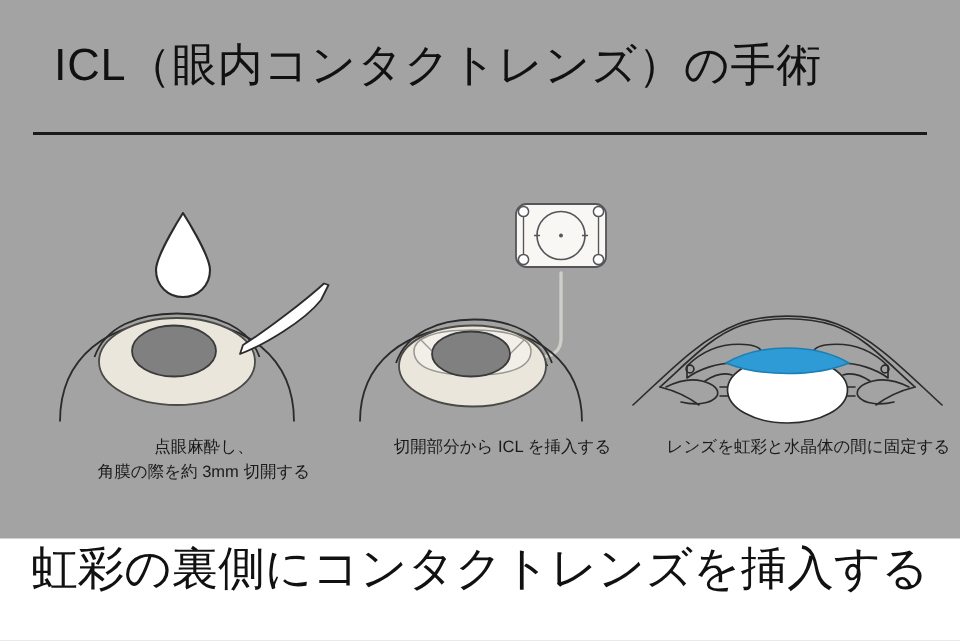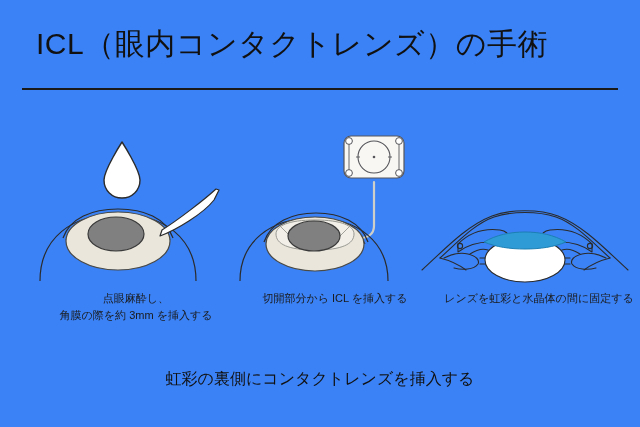--- a/index.html
+++ b/index.html
@@ -13,22 +13,22 @@
     position: relative;
     overflow: hidden;
     font-family: "Liberation Sans", "DejaVu Sans", sans-serif;
     color: #1a1a1a;
   }
 
   #slide {
     position: absolute;
     left: 0; top: 0;
     width: 640px;
-    height: 427px;
-    background: #3b82f6;
+    height: 359px;
+    background: #a3a3a3;
   }
 
   
   #title {
     position: absolute;
     left: 36px;
     top: 22px;
     width: 580px;
     font-size: 30px;
     line-height: 44px;
@@ -81,21 +81,21 @@
 
   .caption-line { display: block; white-space: nowrap; }
 
   
   #summary {
     position: absolute;
     left: 0;
     top: 362px;
     width: 640px;
     text-align: center;
-    font-size: 16px;
+    font-size: 31px;
     line-height: 34px;
     color: #111111;
     white-space: nowrap;
   }
 </style>
 </head>
 <body>
 
 <div id="slide">
 
@@ -115,21 +115,21 @@
 
         <ellipse cx="100" cy="123" rx="52" ry="29" fill="#eae6dc" stroke="#4a4a46" stroke-width="1.2"></ellipse>
 
         <ellipse cx="98" cy="116" rx="28" ry="17" fill="#808080" stroke="#3a3a3a" stroke-width="1.2"></ellipse>
 
         <path d="M142 118 C158 112 185 96 196 82 L201 72 L198 71 C186 82 160 102 144 112 Z" fill="#ffffff" stroke="#2b2b2b" stroke-width="1.2" stroke-linejoin="round"></path>
       </svg>
     </div>
     <div class="caption" id="caption-1">
       <span class="caption-line">点眼麻酔し、</span>
-      <span class="caption-line">角膜の際を約 3mm を挿入する</span>
+      <span class="caption-line">角膜の際を約 3mm 切開する</span>
     </div>
   </div>
 
   <div class="panel" id="panel-3">
     <div class="panel-art">
       <svg viewBox="0 0 222 172" xmlns="http://www.w3.org/2000/svg">
         <g fill="none" stroke="#2b2b2b" stroke-width="1.1" stroke-linecap="round" stroke-linejoin="round">
 
           <path d="M8 152 C30 132 52 108 78 98 C96 91 126 91 144 98
                    C170 108 192 132 214 152"></path>

